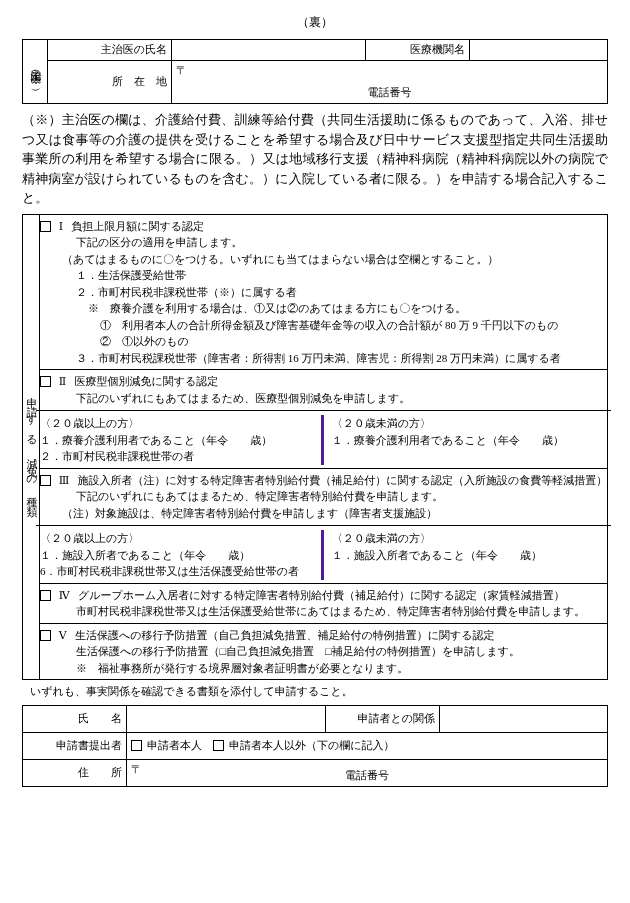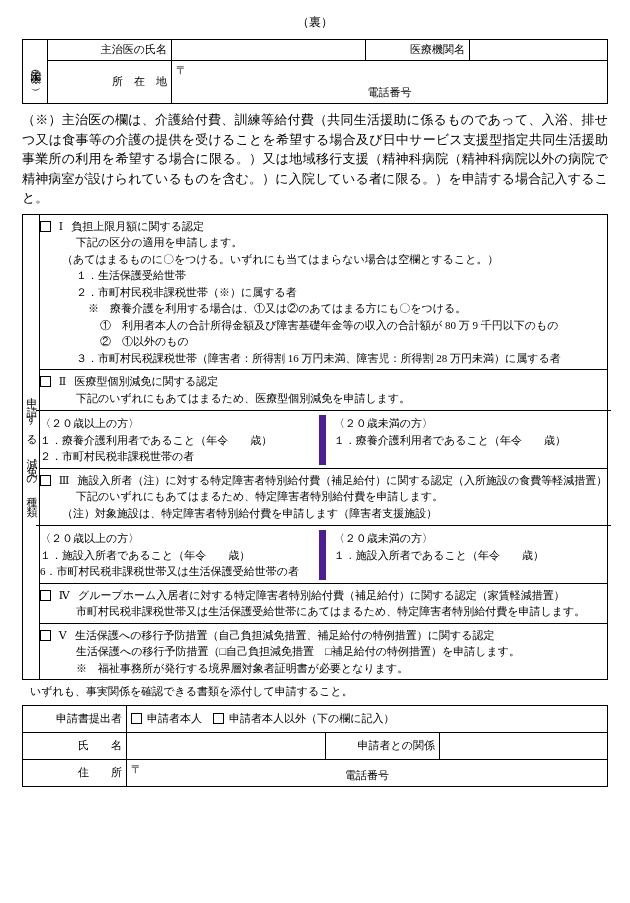--- a/index.html
+++ b/index.html
@@ -40,21 +40,21 @@
   .maintbl td{vertical-align:top;padding:3px 0;}
   .chk{display:inline-block;width:9px;height:9px;border:1px solid #000;margin-right:5px;vertical-align:middle;position:relative;top:-1px;}
   .itemhead{white-space:nowrap;}
   .ind1{padding-left:22px;}
   .ind2{padding-left:36px;}
   .ind3{padding-left:48px;}
   .ind4{padding-left:60px;}
   .rowline{line-height:1.5;}
   .twocol{display:flex;width:100%;}
   .twocol > div{flex:1;}
-  .twocol > div:first-child{border-right:7px solid #4c1d95;padding-right:5px;}
+  .twocol > div:first-child{border-right:3px solid #4c1d95;padding-right:5px;}
   .twocol > div:last-child{padding-left:8px;}
   .footnote{font-size:11px;margin:4px 0 5px 8px;}
   .bottomtbl td{height:22px;}
   .addr-cell{position:relative;height:46px;}
   .hr-in{border-top:1px solid #000;margin:4px -4px 4px -4px;}
 </style>
 </head>
 <body>
 
 <div class="page">
@@ -174,34 +174,34 @@
       </td>
     </tr>
   </tbody>
     </table>
 
   <div class="footnote">いずれも、事実関係を確認できる書類を添付して申請すること。</div>
 
   <table class="bottomtbl">
     <tbody>
         <tr>
+      <td class="center nowrap">氏　　名</td>
+      <td style="width:190px"></td>
+      <td class="center nowrap" style="width:105px">申請者との関係</td>
+      <td></td>
+    </tr>
+    <tr>
       <td class="center nowrap" style="width:95px">申請書提出者</td>
       <td colspan="3">
         <span class="chk"></span><span>申請者本人</span>
         &nbsp;&nbsp;
         <span class="chk"></span><span>申請者本人以外（下の欄に記入）</span>
       </td>
     </tr>
     <tr>
-      <td class="center nowrap">氏　　名</td>
-      <td style="width:190px"></td>
-      <td class="center nowrap" style="width:105px">申請者との関係</td>
-      <td></td>
-    </tr>
-    <tr>
       <td class="center nowrap">住　　所</td>
       <td colspan="3" class="addr-cell">
         <span class="tel-mark">〒</span>
         <span class="tel-label">電話番号</span>
       </td>
     </tr>
   </tbody>
     </table>
 
 </div>

